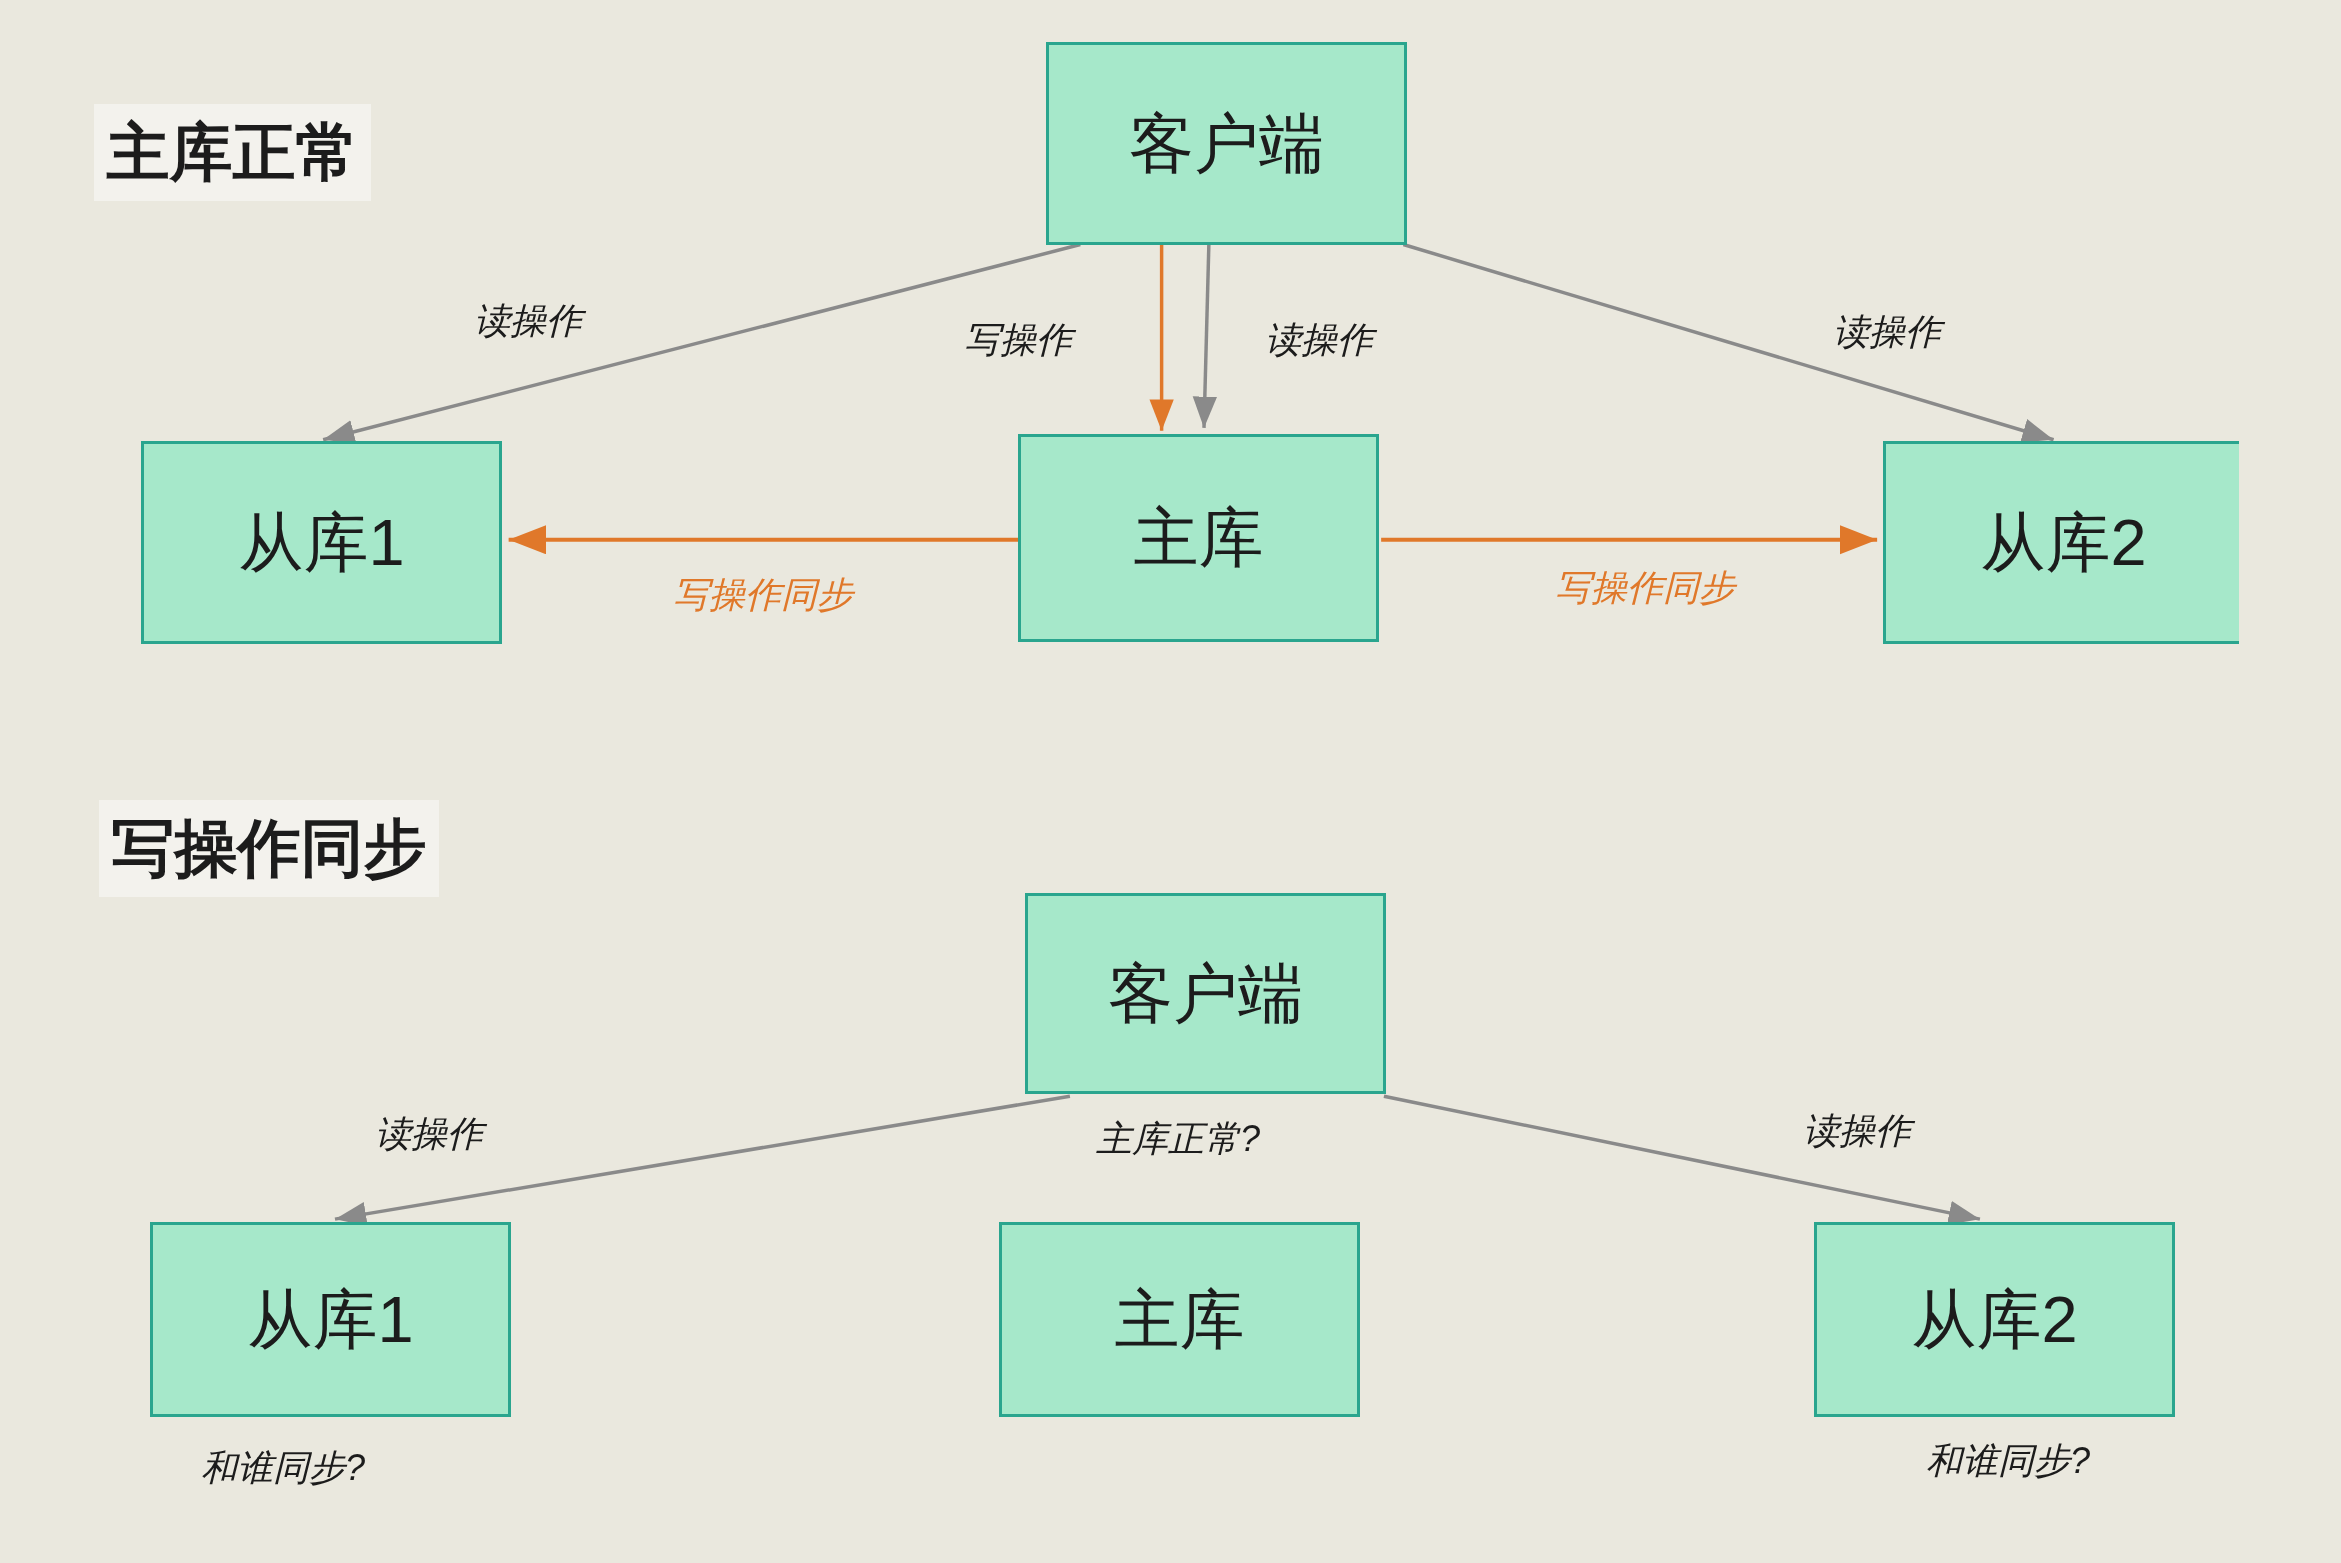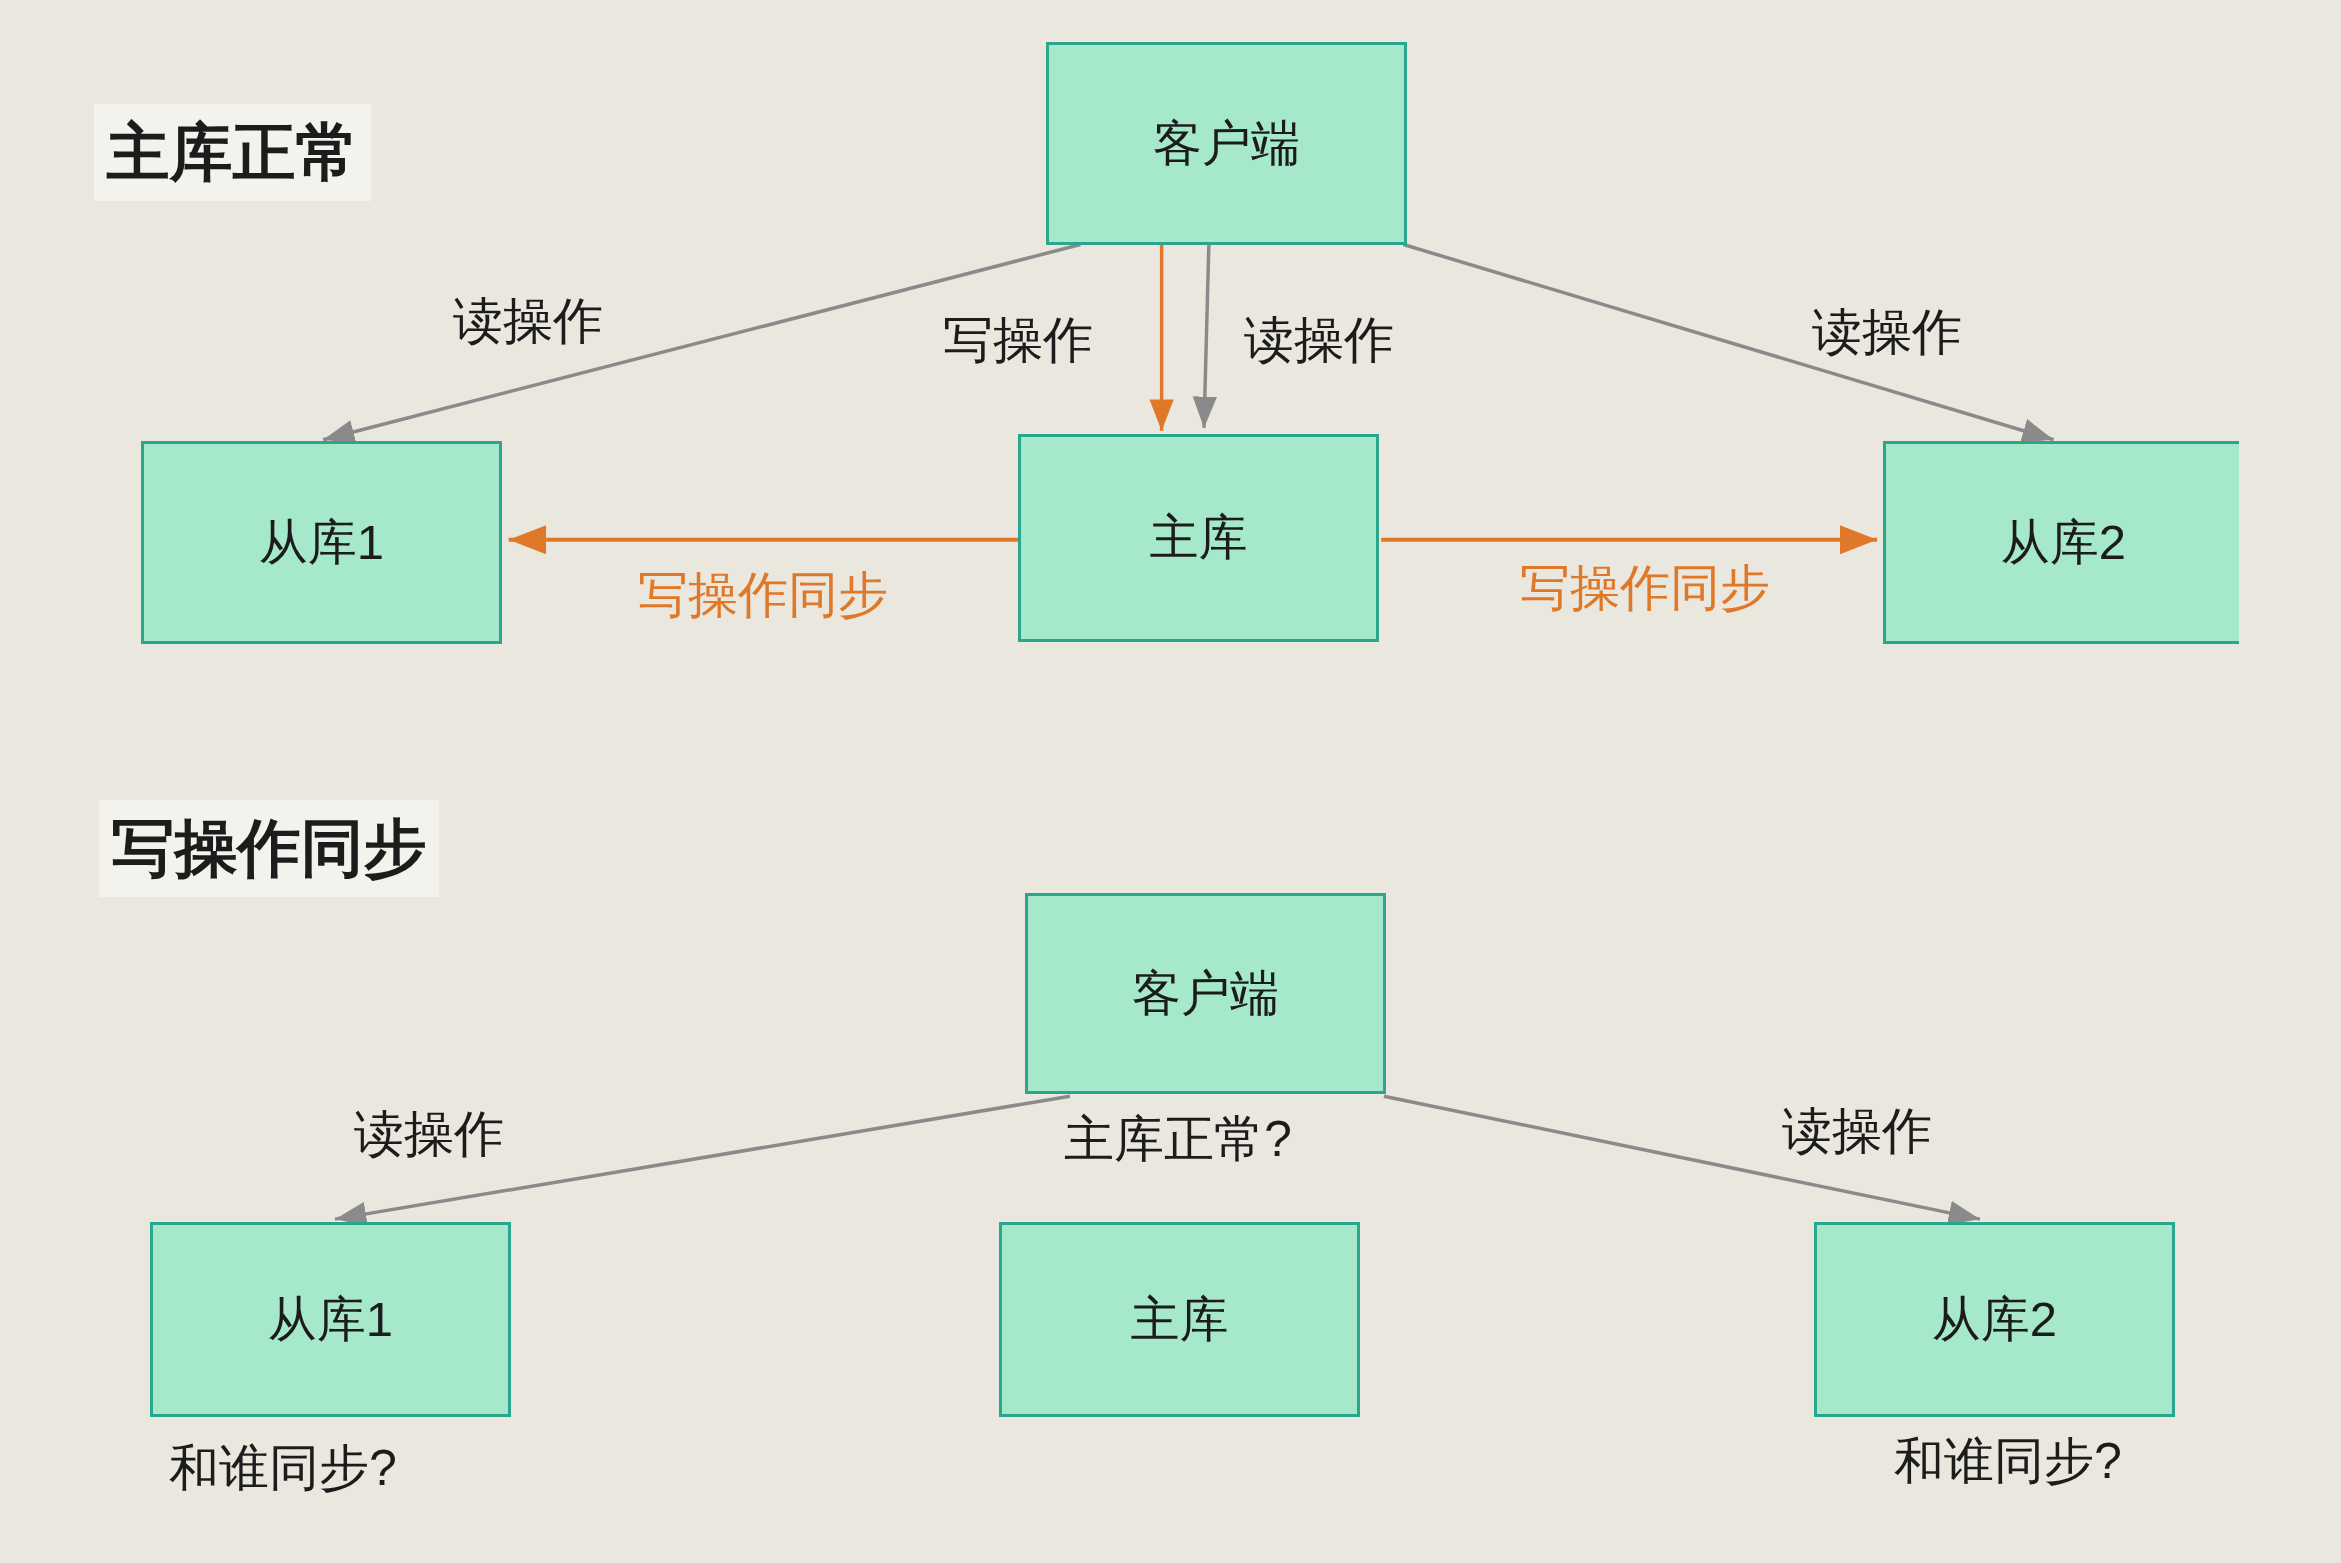--- a/index.html
+++ b/index.html
@@ -30,39 +30,40 @@
     width:2342px;height:1563px;
     pointer-events:none;
   }
   .node{
     position:absolute;
     background:var(--node-fill);
     border:3.5px solid var(--node-border);
     display:flex;
     align-items:center;
     justify-content:center;
-    font-size:49px;
+    font-size:65px;
     color:var(--text-dark);
     white-space:nowrap;
   }
   .title{
     position:absolute;
     font-size:63px;
     font-weight:bold;
     color:var(--text-dark);
     background:rgba(255,255,255,0.45);
     padding:5.6px 12.5px;
     white-space:nowrap;
   }
   .lbl{
     position:absolute;
     transform:translate(-50%,-50%);
-    font-size:50px;
+    font-size:36px;
     color:var(--text-dark);
     white-space:nowrap;
+    font-style:italic;
   }
   .lbl.orange{
     color:var(--arrow-orange);
   }
 </style>
 </head>
 <body>
 
 <div class="canvas">
 

